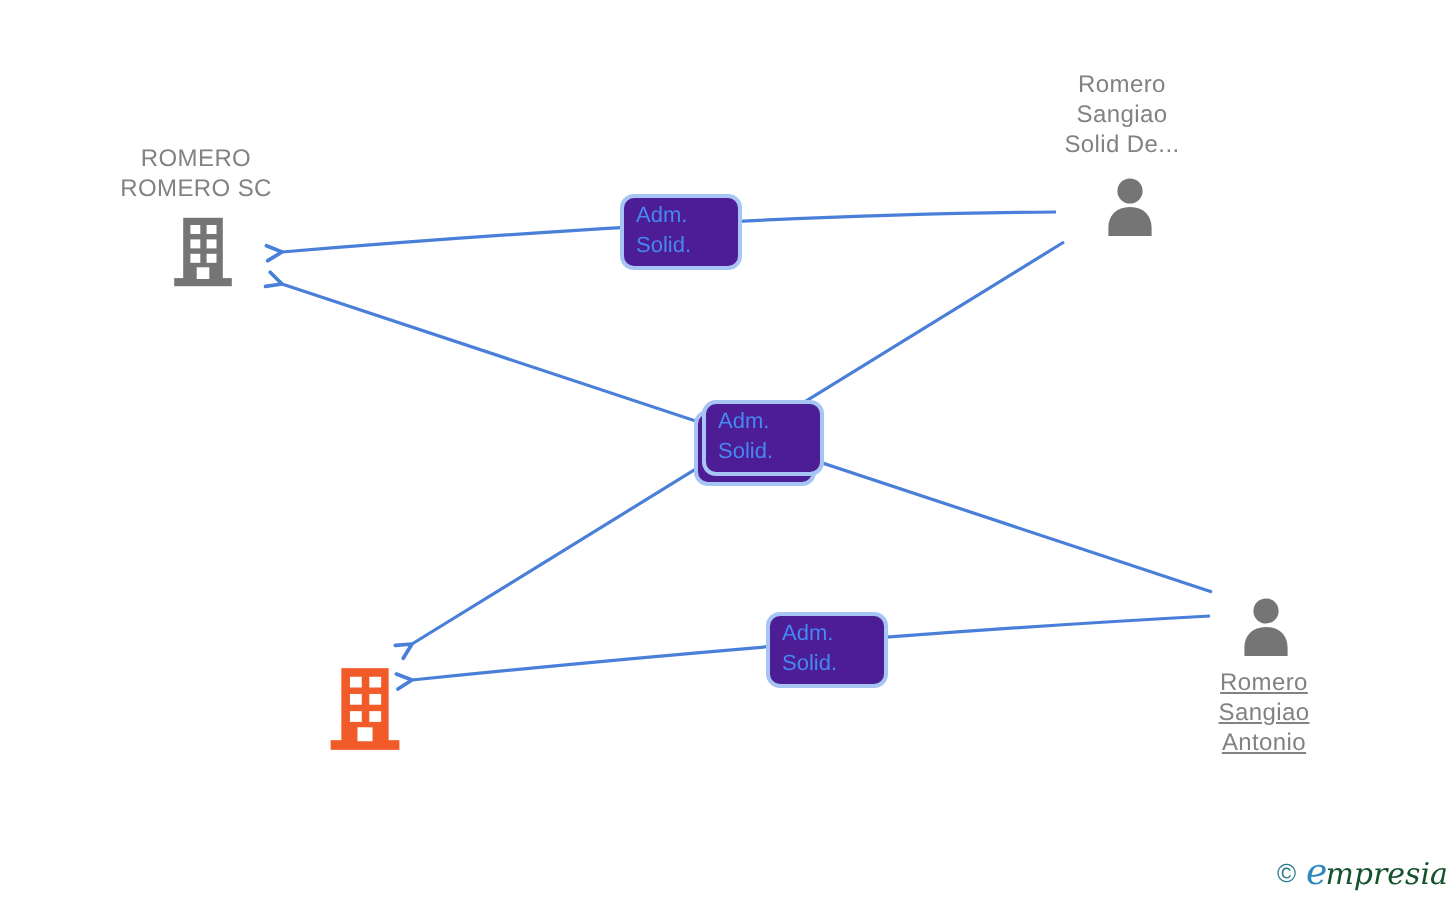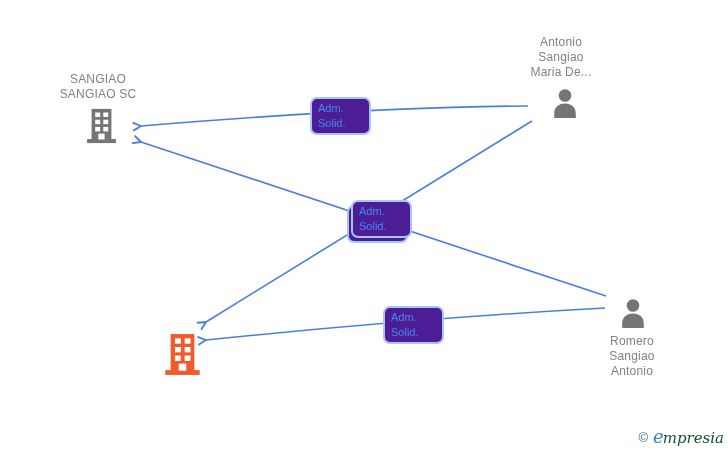--- a/index.html
+++ b/index.html
@@ -51,36 +51,36 @@
     <path d="M606 296 L141 142" fill="none" stroke="#4a7fd9" stroke-width="1.6" marker-end="url(#arrowhead)"></path>
     <path d="M532 121 L206 322" fill="none" stroke="#4a7fd9" stroke-width="1.6" marker-end="url(#arrowhead)"></path>
     <path d="M605 308 Q420 318 206 340" fill="none" stroke="#4a7fd9" stroke-width="1.6" marker-end="url(#arrowhead)"></path>
   </svg>
 
   <div class="edge-label" style="left:310px;top:97px;">Adm. Solid.</div>
   <div class="edge-label" style="left:347px;top:205px;">Adm. Solid.</div>
   <div class="edge-label" style="left:351px;top:200px;">Adm. Solid.</div>
   <div class="edge-label" style="left:383px;top:306px;">Adm. Solid.</div>
 
-  <div class="node-label" style="left:55px;top:72px;width:86px;">SANGIAO SANGIAO SC</div>
+  <div class="node-label" style="left:55px;top:72px;width:86px;">ROMERO ROMERO SC</div>
   <svg class="icon" style="left:85px;top:108px;" width="33" height="36" viewBox="0 0 36 40">
     <rect x="2" y="34.5" width="32" height="4.5" fill="#757575"></rect>
     <rect x="7" y="1" width="22" height="34" fill="#757575"></rect>
     <g fill="#ffffff">
       <rect x="11" y="5" width="5.5" height="5"></rect>
         <rect x="20" y="5" width="5.5" height="5"></rect>
       <rect x="11" y="13" width="5.5" height="5"></rect>
         <rect x="20" y="13" width="5.5" height="5"></rect>
       <rect x="11" y="21" width="5.5" height="5"></rect>
         <rect x="20" y="21" width="5.5" height="5"></rect>
       <rect x="14.5" y="28.5" width="7" height="6.5"></rect>
     </g>
   </svg>
 
-  <div class="node-label" style="left:525px;top:35px;width:72px;">Antonio Sangiao Maria De...</div>
+  <div class="node-label" style="left:525px;top:35px;width:72px;">Romero Sangiao Solid De...</div>
   <svg class="icon" style="left:549px;top:88px;" width="32" height="30" viewBox="0 0 30 30">
     <circle cx="15" cy="7.5" r="6.3" fill="#757575"></circle>
     <path d="M15 15.5 c-6.8 0 -10.8 4.2 -10.8 10.2 V30 h21.6 v-4.3 c0 -6 -4 -10.2 -10.8 -10.2 z" fill="#757575"></path>
   </svg>
 
   <svg class="icon" style="left:158px;top:333px;" width="49" height="43" viewBox="0 0 36 40">
     <rect x="2" y="34.5" width="32" height="4.5" fill="#f15a29"></rect>
     <rect x="7" y="1" width="22" height="34" fill="#f15a29"></rect>
     <g fill="#ffffff">
       <rect x="11" y="5" width="5.5" height="5"></rect>
@@ -90,19 +90,19 @@
       <rect x="11" y="21" width="5.5" height="5"></rect>
         <rect x="20" y="21" width="5.5" height="5"></rect>
       <rect x="14.5" y="28.5" width="7" height="6.5"></rect>
     </g>
   </svg>
 
   <svg class="icon" style="left:618px;top:298px;" width="30" height="30" viewBox="0 0 30 30">
     <circle cx="15" cy="7.5" r="6.3" fill="#757575"></circle>
     <path d="M15 15.5 c-6.8 0 -10.8 4.2 -10.8 10.2 V30 h21.6 v-4.3 c0 -6 -4 -10.2 -10.8 -10.2 z" fill="#757575"></path>
   </svg>
-  <div class="node-label" style="left:596px;top:334px;width:72px;">Romero Sangiao Antonio</div>
+  <div class="node-label" style="left:596px;top:334px;width:72px;text-decoration:underline;">Romero Sangiao Antonio</div>
 
   <div class="brand">
     <span class="copy">©</span><span class="brand-e">e</span><span class="brand-rest">mpresia</span>
   </div>
 
 </div>
 
 </body></html>

